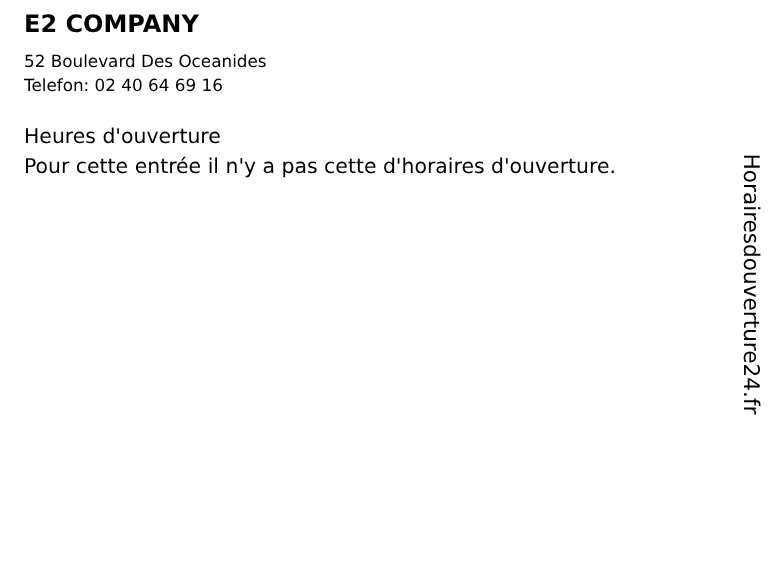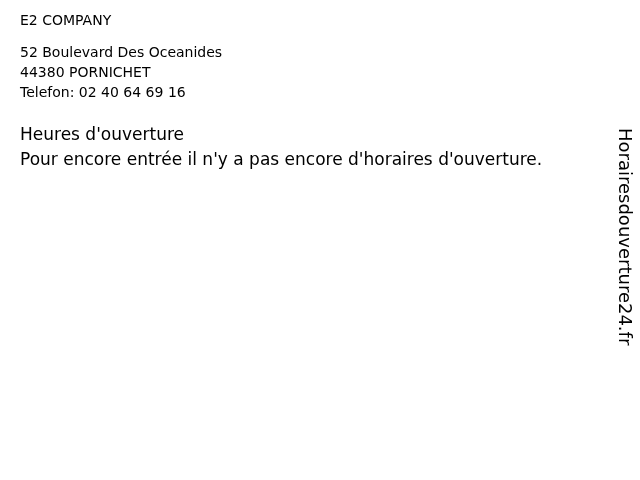--- a/index.html
+++ b/index.html
@@ -17,22 +17,22 @@
     font-family: "DejaVu Sans", "Liberation Sans", sans-serif;
   }
   .content {
     position: absolute;
     left: 20px;
     top: 0;
     width: 560px;
   }
   .company-title {
     margin: 8px 0 0 0;
-    font-size: 14px;
-    font-weight: normal;
+    font-size: 20px;
+    font-weight: bold;
     line-height: 24px;
     letter-spacing: 0px;
     white-space: nowrap;
   }
   .address-block {
     margin-top: 10px;
     font-size: 14px;
     line-height: 20px;
   }
   .address-line {
@@ -63,22 +63,21 @@
   }
 </style>
 </head>
 <body>
 
 <div class="content">
   <h1 class="company-title">E2 COMPANY</h1>
 
   <div class="address-block">
     <div class="address-line">52 Boulevard Des Oceanides</div>
-    <div class="address-line">44380 PORNICHET</div>
     <div class="address-line">Telefon: 02 40 64 69 16</div>
   </div>
 
   <h2 class="hours-heading">Heures d'ouverture</h2>
 
-  <p class="hours-message">Pour encore entrée il n'y a pas encore d'horaires d'ouverture.</p>
+  <p class="hours-message">Pour cette entrée il n'y a pas cette d'horaires d'ouverture.</p>
 </div>
 
 <div class="vertical-brand">Horairesdouverture24.fr</div>
 
 </body></html>

